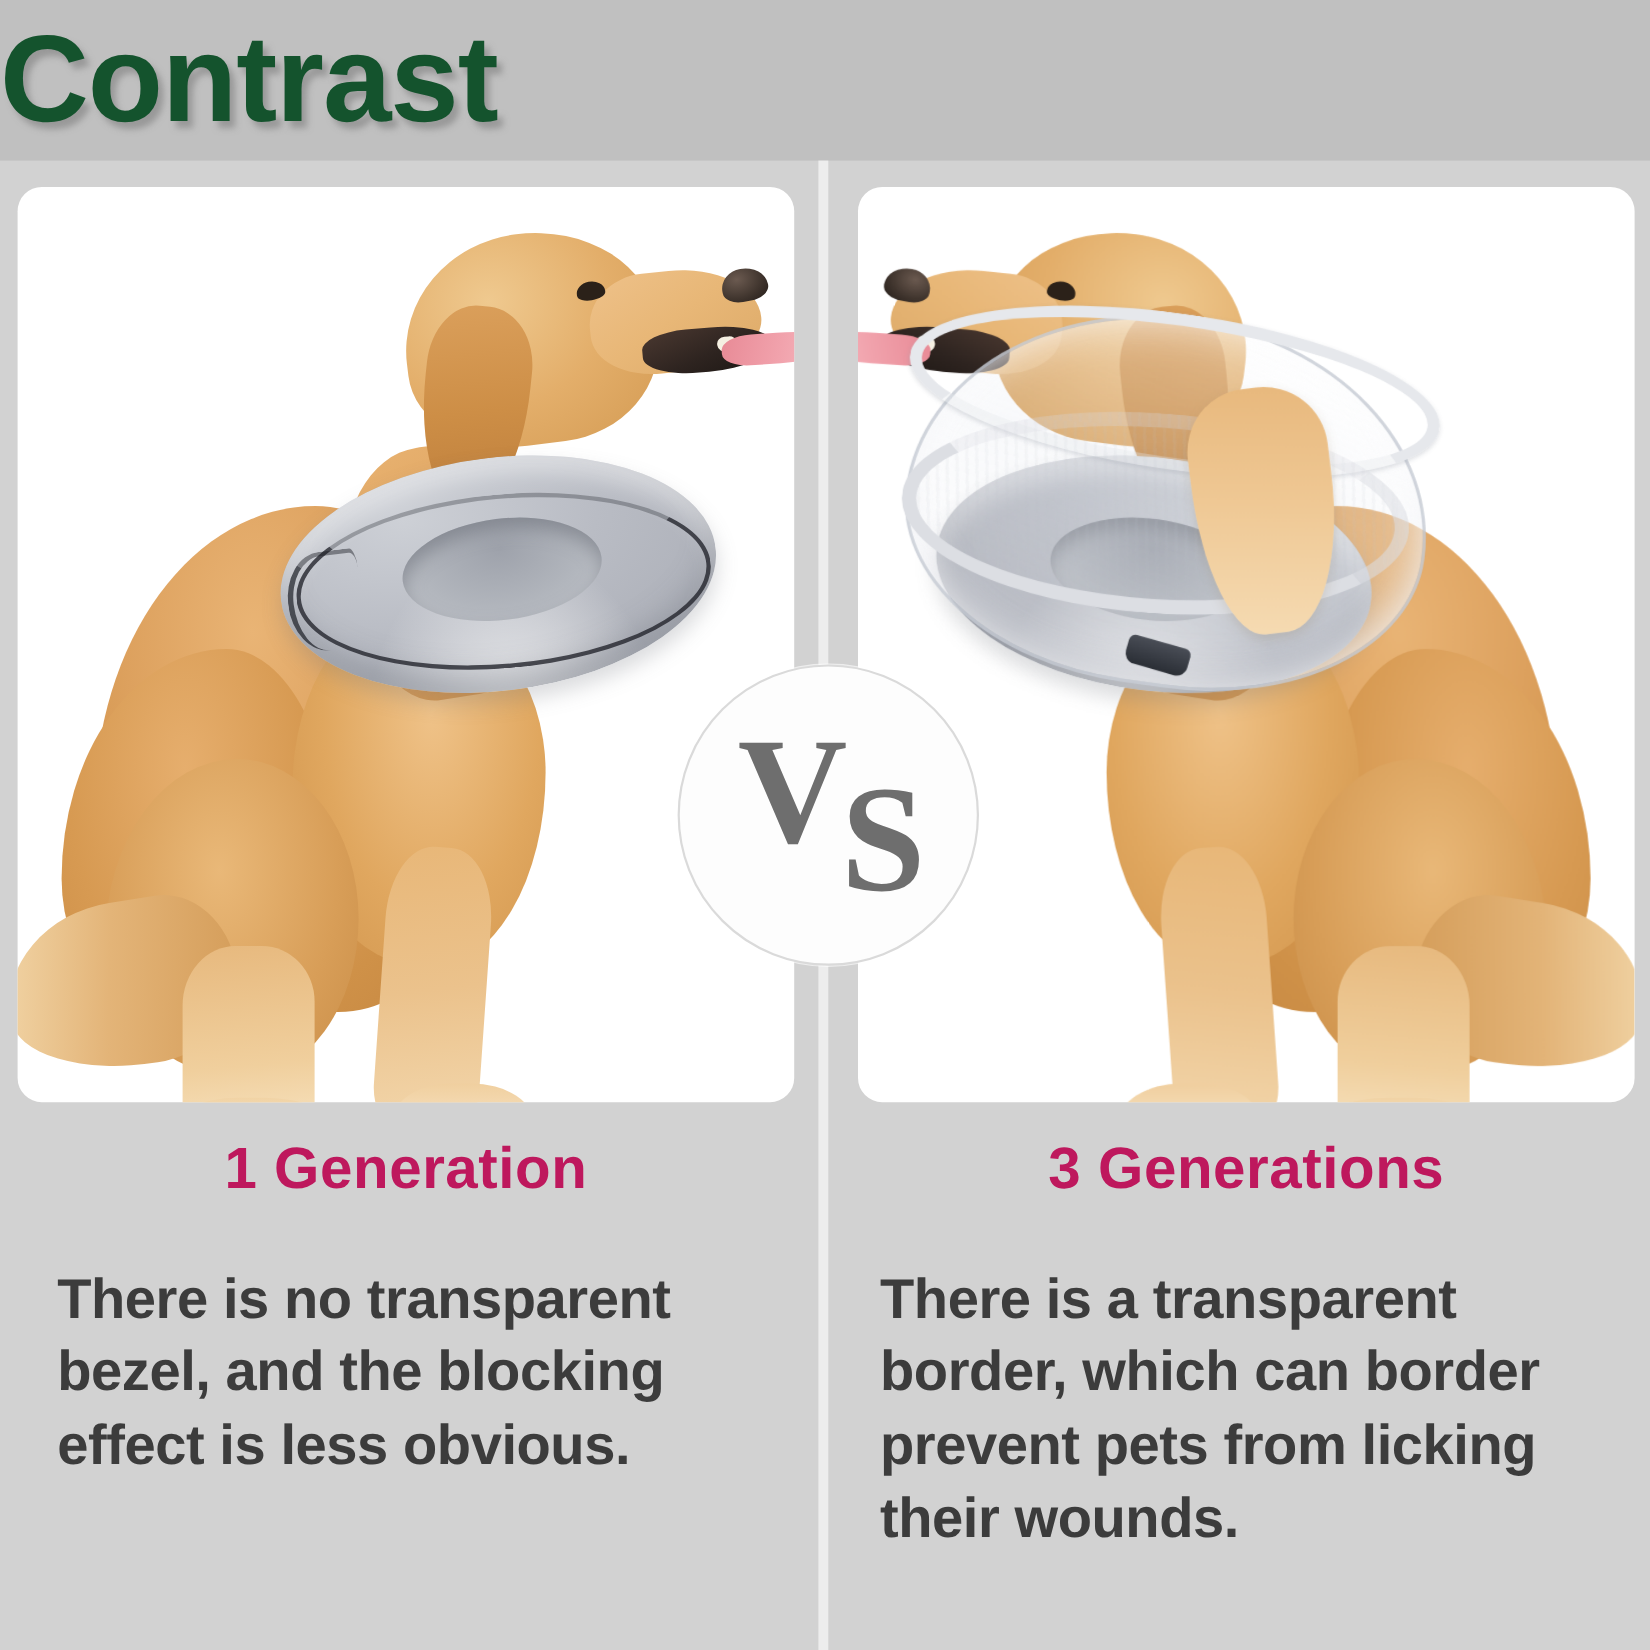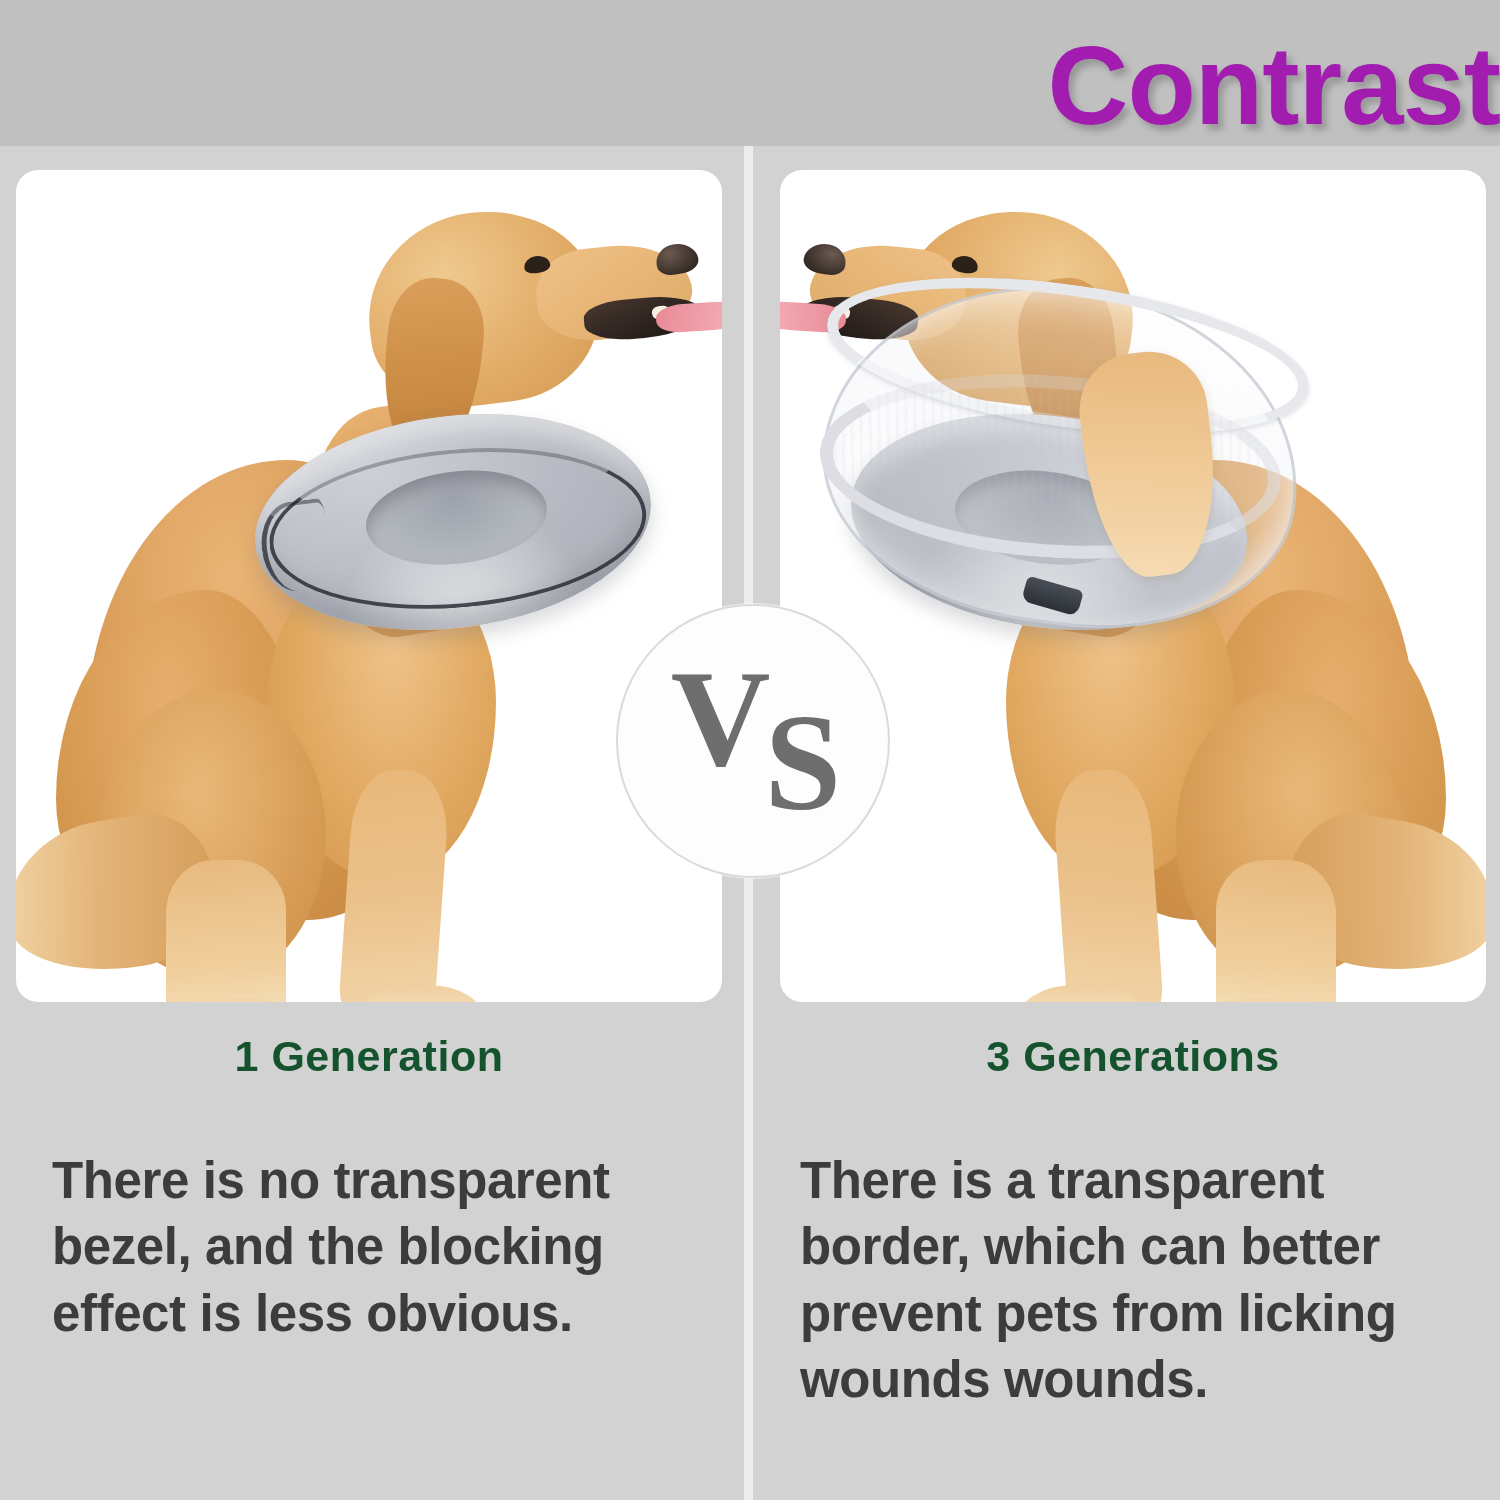--- a/index.html
+++ b/index.html
@@ -19,29 +19,28 @@
   .header-band {
     position: absolute;
     left: 0; top: 0;
     width: 1500px; height: 146px;
     background: #c0c0c0;
   }
   .page-title {
     position: absolute;
     left: 0; top: 8px;
     width: 1500px;
-    text-align: right;
+    text-align: left;
     font-size: 112px;
     font-weight: bold;
-    color: #a21caf;
+    color: #14532d;
     letter-spacing: -1px;
     text-shadow: 5px 6px 6px rgba(120,120,120,0.55);
     line-height: 1.15;
     white-space: nowrap;
-    margin-top: 14px;
   }
 
   
   .divider {
     position: absolute;
     left: 744px; top: 146px;
     width: 9px; height: 1354px;
     background: #ededed;
   }
 
@@ -310,23 +309,23 @@
   }
   .vs-text .v { position: relative; top: -22px; }
   .vs-text .s { position: relative; top: 22px; }
 
   
   .gen-label {
     position: absolute;
     top: 1032px;
     width: 706px;
     text-align: center;
-    font-size: 43px;
+    font-size: 53px;
     font-weight: bold;
-    color: #14532d;
+    color: #be185d;
     letter-spacing: 0.5px;
     white-space: nowrap;
   }
   .gen-left  { left: 16px; }
   .gen-right { left: 780px; }
 
   .desc {
     position: absolute;
     top: 1148px;
     width: 660px;
@@ -424,13 +423,13 @@
   <div class="vs-text">
     <span class="v">V</span>
       <span class="s">S</span>
   </div>
 </div>
 
 <div class="gen-label gen-left">1 Generation</div>
 <div class="gen-label gen-right">3 Generations</div>
 
 <div class="desc desc-left">There is no transparent bezel, and the blocking effect is less obvious.</div>
-<div class="desc desc-right">There is a transparent border, which can better prevent pets from licking wounds wounds.</div>
+<div class="desc desc-right">There is a transparent border, which can border prevent pets from licking their wounds.</div>
 
 </body></html>

